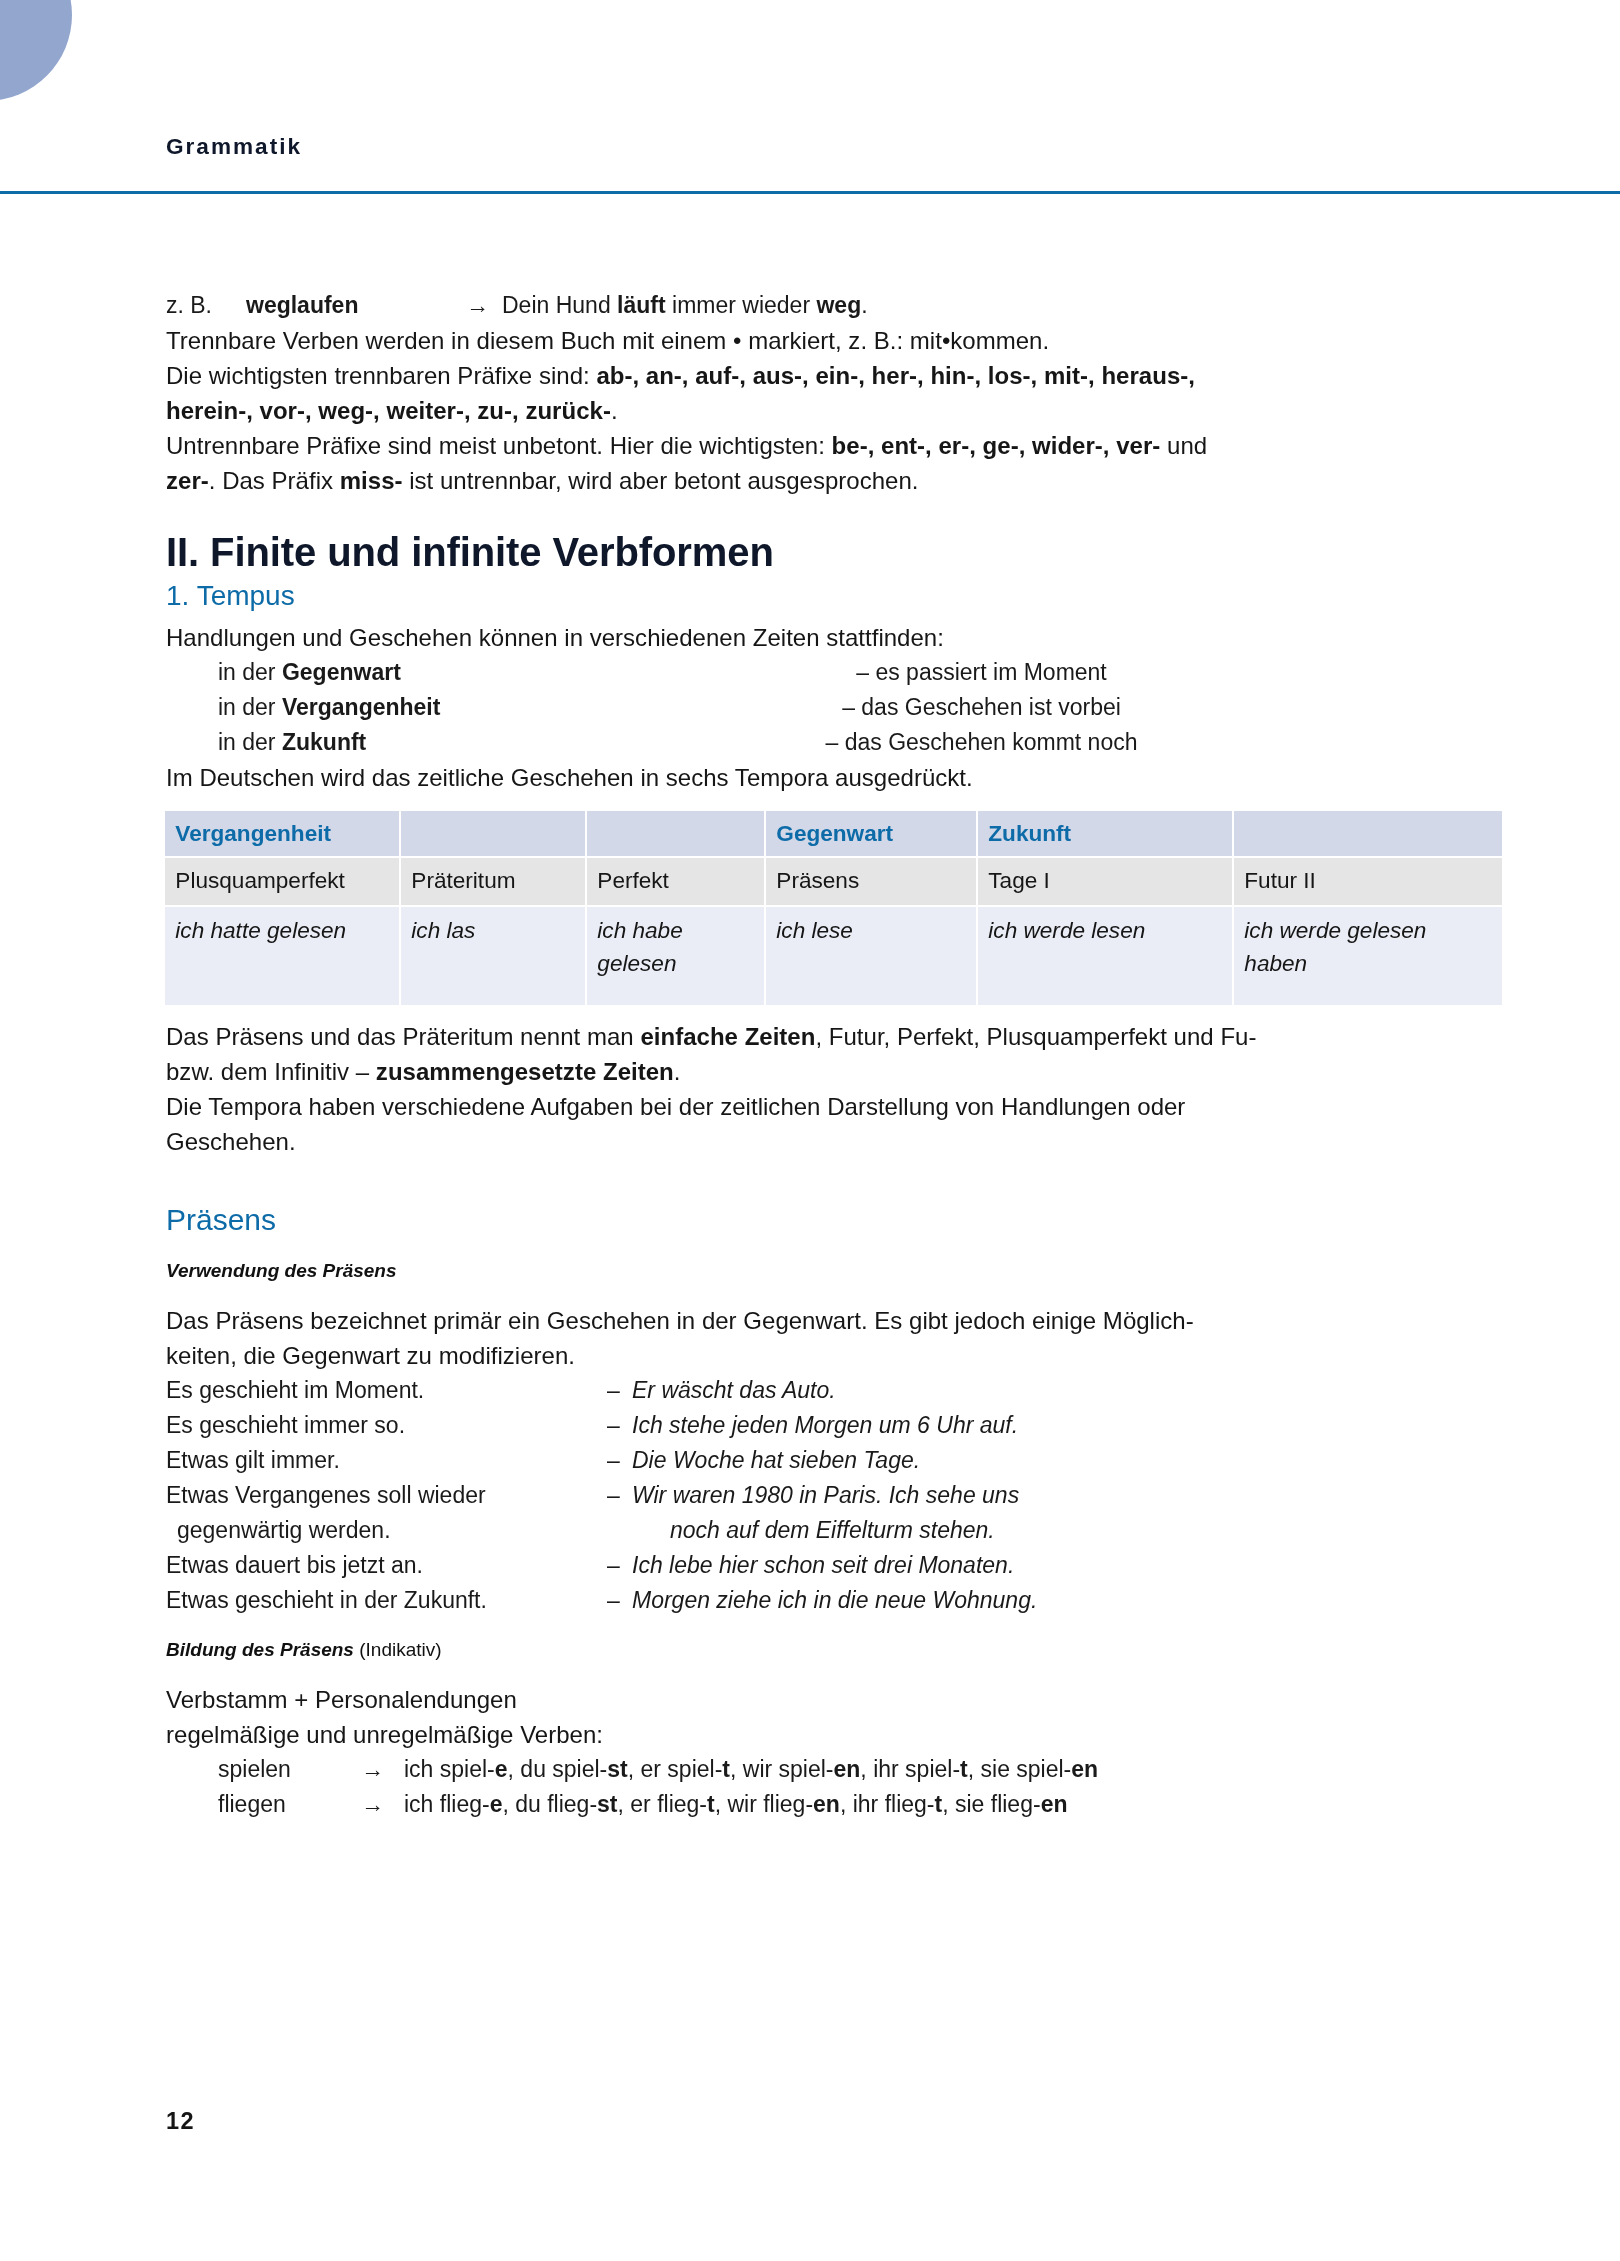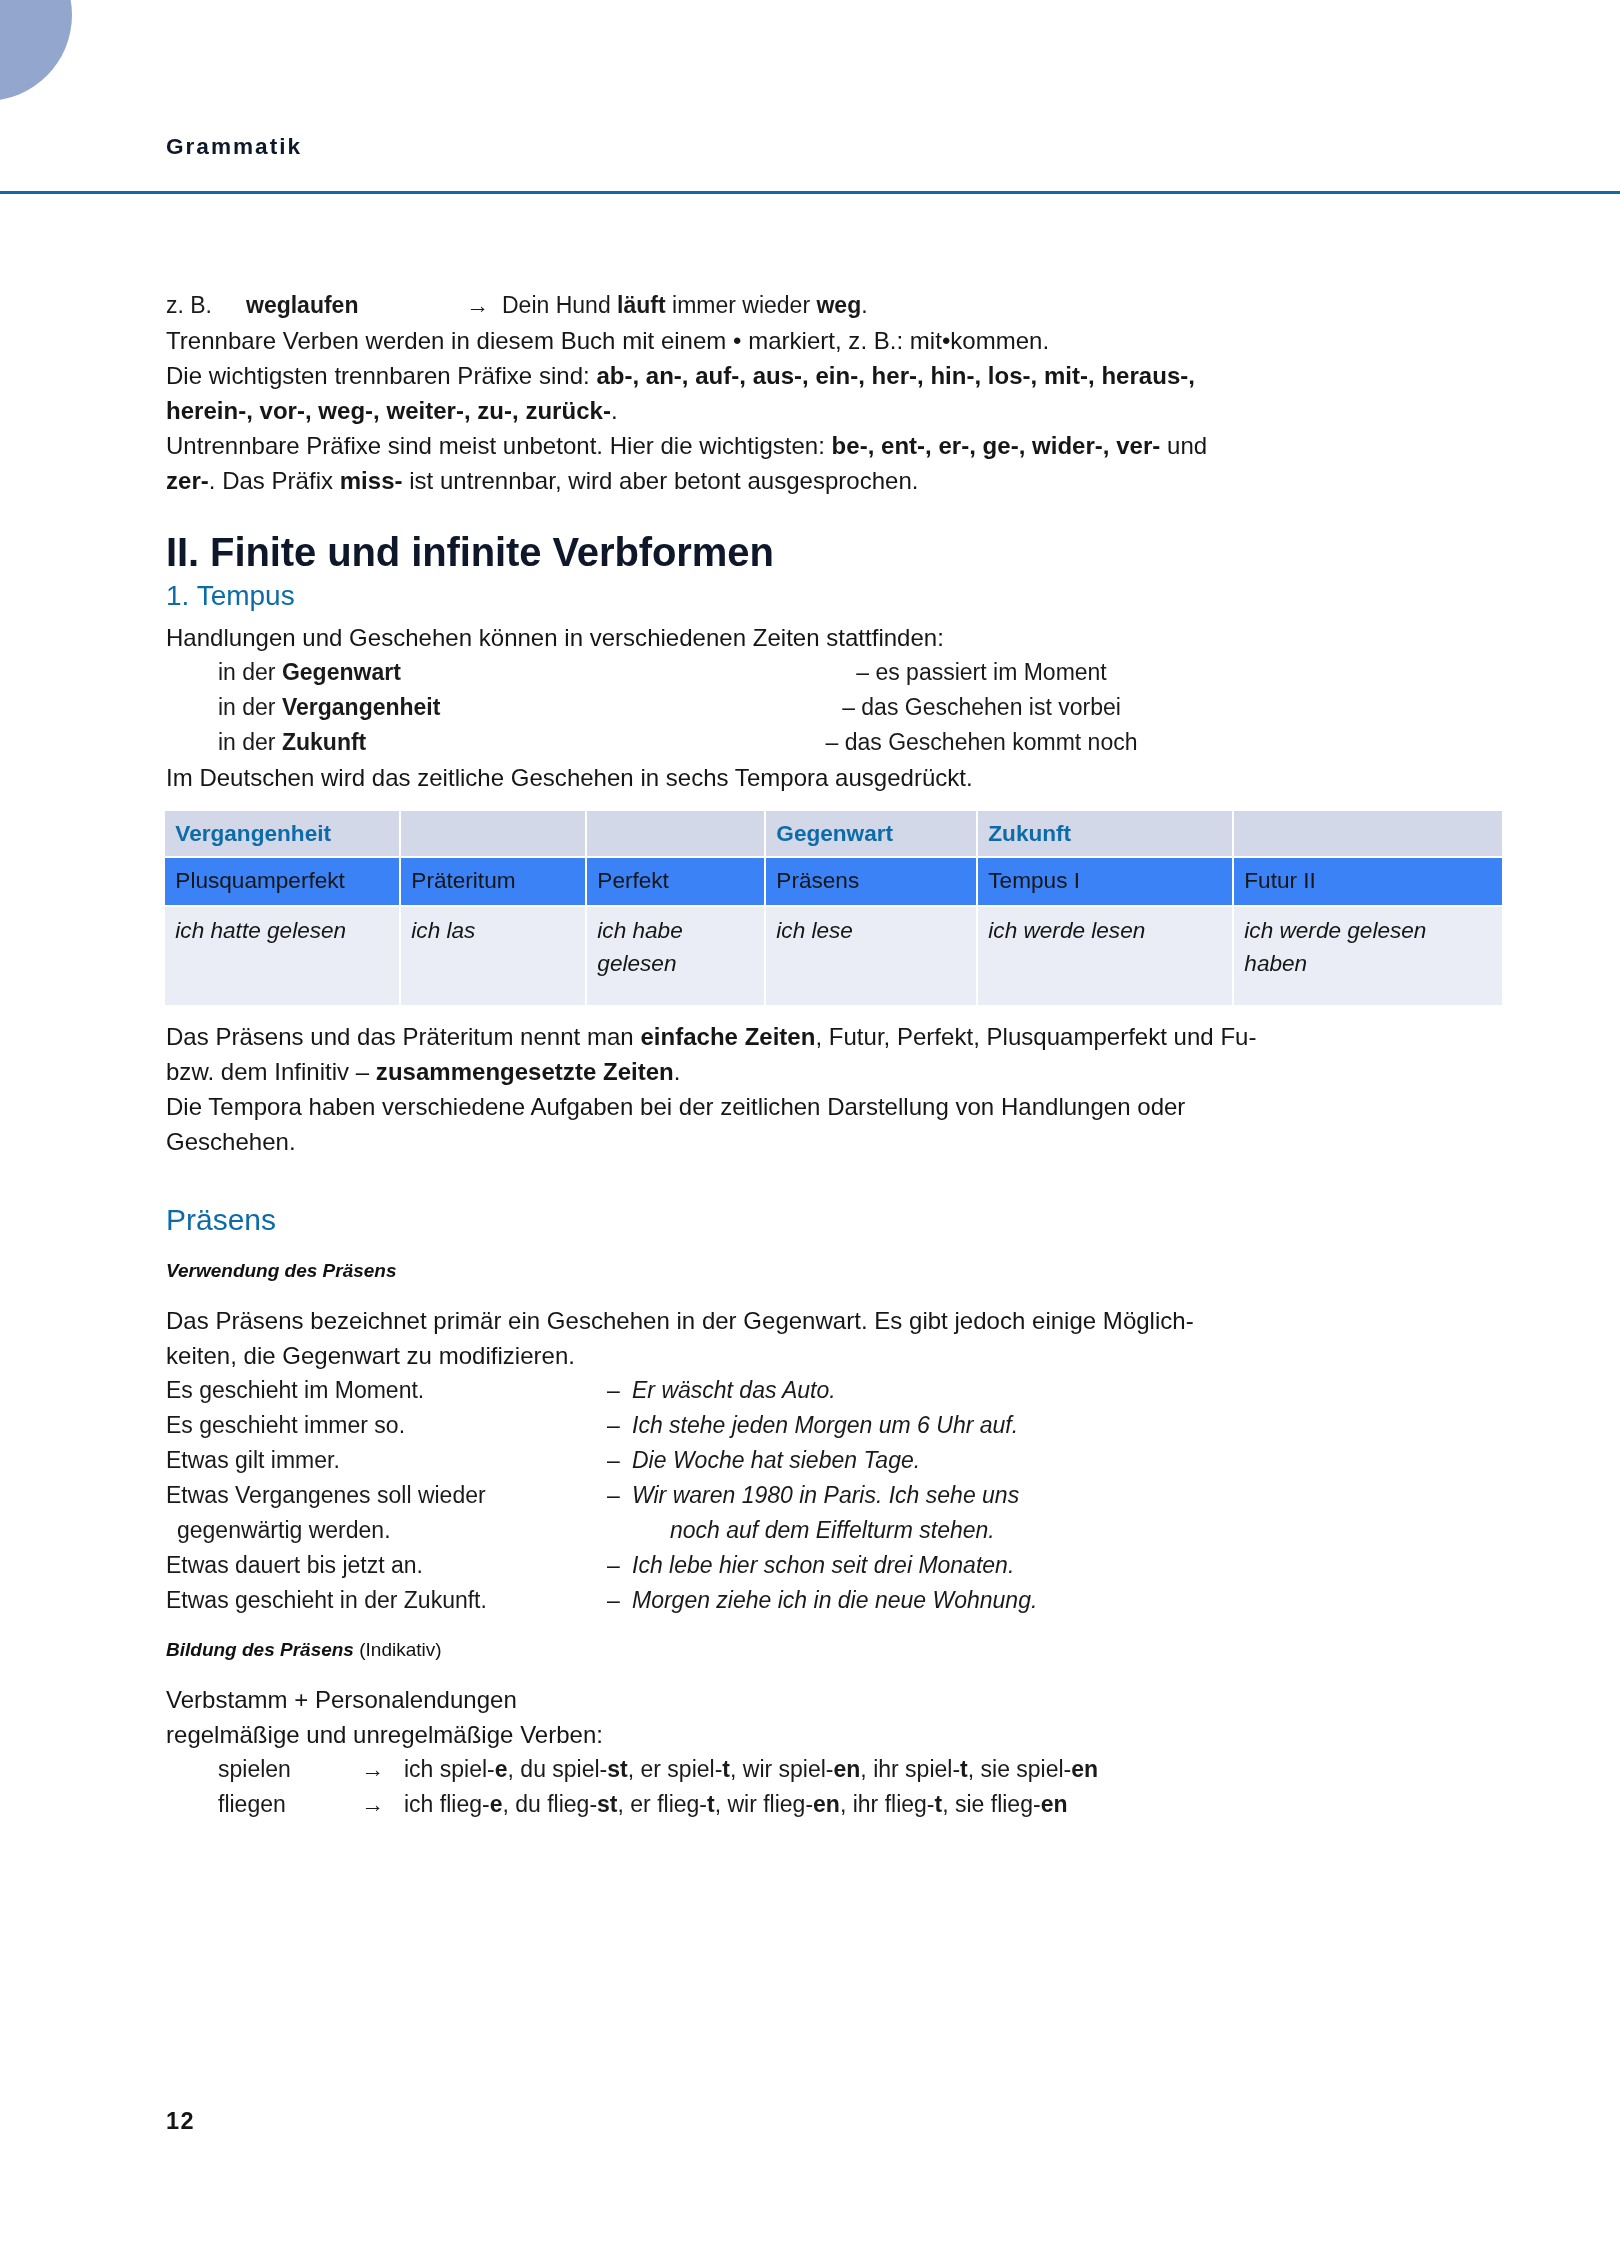--- a/index.html
+++ b/index.html
@@ -145,21 +145,21 @@
   }
   table.tempora tr.group-row td {
     background: #d2d8e8;
     color: #0d6ba8;
     font-weight: bold;
     padding-top: 5.4px;
     padding-bottom: 6.3px;
   }
   table.tempora tr.group-row td.blank { color: transparent; }
   table.tempora tr.name-row td {
-    background: #3b82f6;
+    background: #e5e5e5;
     color: #161616;
   }
   table.tempora tr.form-row td {
     background: #eaedf5;
     color: #161616;
     font-style: italic;
     height: 83px;
   }
 
   
@@ -260,21 +260,21 @@
           <td class="blank"></td>
           <td>Gegenwart</td>
           <td>Zukunft</td>
           <td class="blank"></td>
         </tr>
         <tr class="name-row">
           <td>Plusquamperfekt</td>
           <td>Präteritum</td>
           <td>Perfekt</td>
           <td>Präsens</td>
-          <td>Tempus I</td>
+          <td>Tage I</td>
           <td>Futur II</td>
         </tr>
         <tr class="form-row">
           <td>ich hatte gelesen</td>
           <td>ich las</td>
           <td>ich habe gelesen</td>
           <td>ich lese</td>
           <td>ich werde lesen</td>
           <td>ich werde gelesen haben</td>
         </tr>

